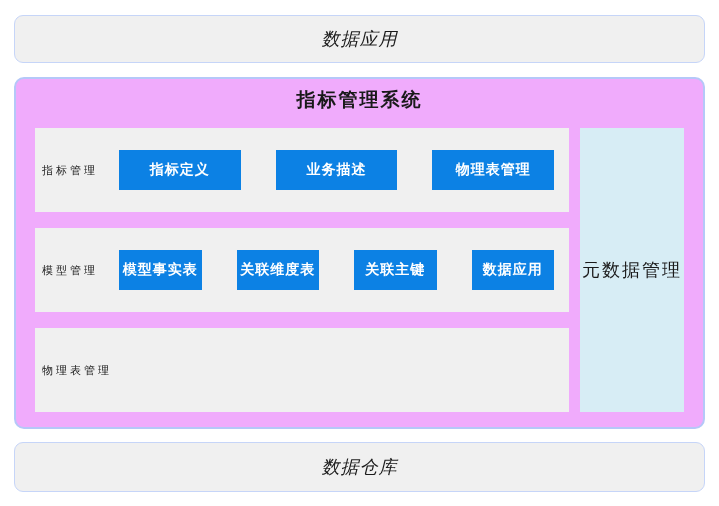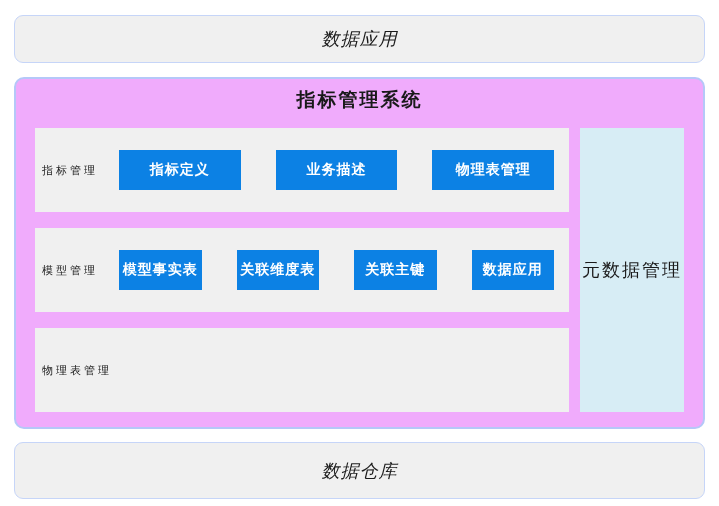--- a/index.html
+++ b/index.html
@@ -15,21 +15,21 @@
     height: 48px;
     background: #f0f0f0;
     border: 1px solid #c6d5f8;
     border-radius: 9px;
     display: flex; align-items: center; justify-content: center;
     font-size: 18px; letter-spacing: 1px;
     box-sizing: border-box;
     font-style: italic;
   }
   .bar.top { margin-top: 15px; }
-  .bar.bottom { margin-top: 13px; height: 57px; }
+  .bar.bottom { margin-top: 13px; height: 50px; }
   .container {
     margin: 14px 14px 0 14px;
     height: 352px;
     box-sizing: border-box;
     background: #f0abfc;
     border: 2px solid #b5c8f8;
     border-radius: 10px;
     padding: 9px 19px 0 19px;
   }
   .title {

